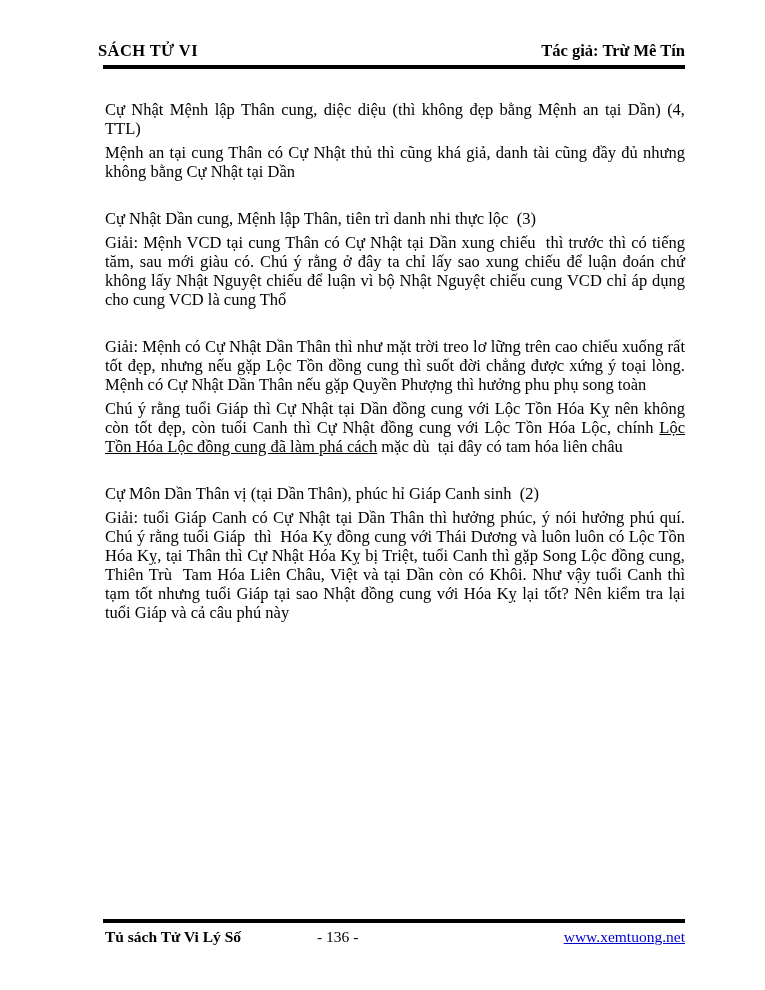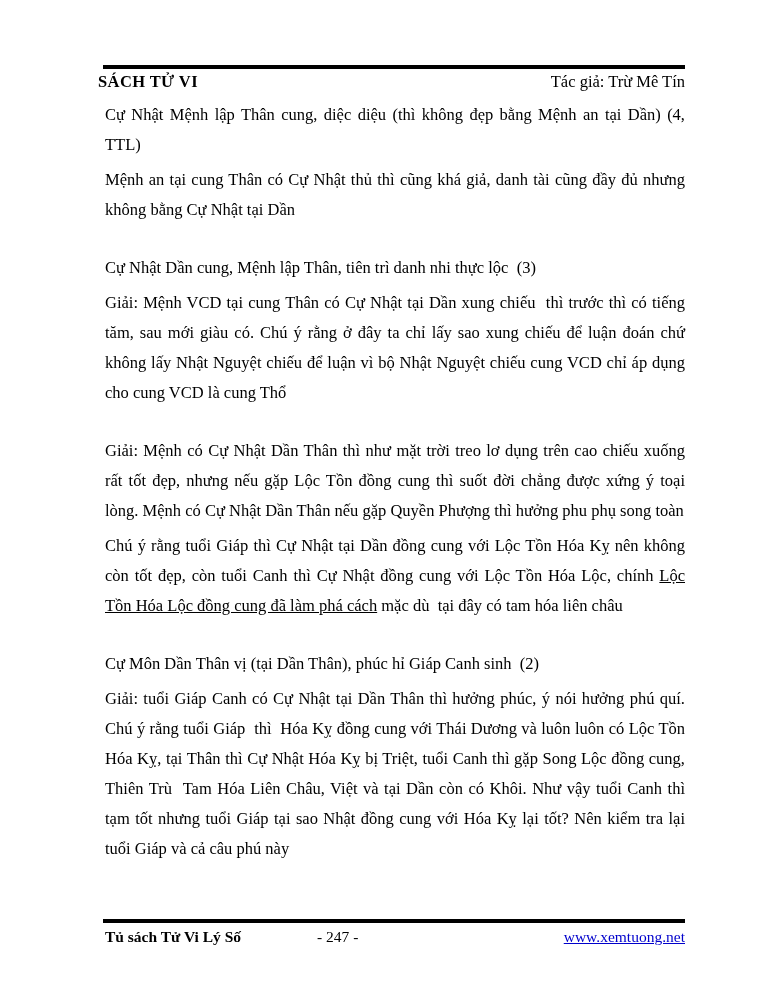--- a/index.html
+++ b/index.html
@@ -17,37 +17,37 @@
     top: 40px;
     left: 98px;
     right: 80px;
     display: flex;
     justify-content: space-between;
     align-items: baseline;
     font-size: 16.5px;
     line-height: 21px;
   }
   .header-left { font-weight: bold; letter-spacing: 0.4px; }
-  .header-right { font-weight: normal; margin-top: 31px; }
+  .header-right { font-weight: bold; }
   .rule {
     position: absolute;
     left: 103px;
     right: 80px;
     height: 4px;
     background: #000000;
   }
   .rule.top { top: 65px; }
   .rule.bottom { top: 919px; }
   .content {
     position: absolute;
     top: 100px;
     left: 105px;
     width: 580px;
     font-size: 16.5px;
-    line-height: 30px;
+    line-height: 19px;
   }
   .section { margin: 0 0 28px 0; }
   .section:last-child { margin-bottom: 0; }
   .para { margin: 0 0 5px 0; text-align: justify; }
   .para:last-child { margin-bottom: 0; }
   .u { text-decoration: underline; }
   .footer {
     position: absolute;
     top: 927px;
     left: 105px;
@@ -78,27 +78,27 @@
 <div class="content" id="content">
     <div class="section">
       <p class="para"><span>Cự Nhật Mệnh lập Thân cung, diệc diệu (thì không đẹp bằng Mệnh an tại Dần) (4, TTL)</span></p>
       <p class="para"><span>Mệnh an tại cung Thân có Cự Nhật thủ thì cũng khá giả, danh tài cũng đầy đủ nhưng không bằng Cự Nhật tại Dần</span></p>
     </div>
     <div class="section">
       <p class="para"><span>Cự Nhật Dần cung, Mệnh lập Thân, tiên trì danh nhi thực lộc&nbsp; (3)</span></p>
       <p class="para"><span>Giải: Mệnh VCD tại cung Thân có Cự Nhật tại Dần xung chiếu&nbsp; thì trước thì có tiếng tăm, sau mới giàu có. Chú ý rằng ở đây ta chỉ lấy sao xung chiếu để luận đoán chứ không lấy Nhật Nguyệt chiếu để luận vì bộ Nhật Nguyệt chiếu cung VCD chỉ áp dụng cho cung VCD là cung Thổ</span></p>
     </div>
     <div class="section">
-      <p class="para"><span>Giải: Mệnh có Cự Nhật Dần Thân thì như mặt trời treo lơ dụng trên cao chiếu xuống rất tốt đẹp, nhưng nếu gặp Lộc Tồn đồng cung thì suốt đời chẳng được xứng ý toại lòng. Mệnh có Cự Nhật Dần Thân nếu gặp Quyền Phượng thì hưởng phu phụ song toàn</span></p>
+      <p class="para"><span>Giải: Mệnh có Cự Nhật Dần Thân thì như mặt trời treo lơ lững trên cao chiếu xuống rất tốt đẹp, nhưng nếu gặp Lộc Tồn đồng cung thì suốt đời chẳng được xứng ý toại lòng. Mệnh có Cự Nhật Dần Thân nếu gặp Quyền Phượng thì hưởng phu phụ song toàn</span></p>
       <p class="para"><span>Chú ý rằng tuổi Giáp thì Cự Nhật tại Dần đồng cung với Lộc Tồn Hóa Kỵ nên không còn tốt đẹp, còn tuổi Canh thì Cự Nhật đồng cung với Lộc Tồn Hóa Lộc, chính </span><span class="u">Lộc Tồn Hóa Lộc đồng cung đã làm phá cách</span><span> mặc dù&nbsp; tại đây có tam hóa liên châu</span></p>
     </div>
     <div class="section">
       <p class="para"><span>Cự Môn Dần Thân vị (tại Dần Thân), phúc hỉ Giáp Canh sinh&nbsp; (2)</span></p>
       <p class="para"><span>Giải: tuổi Giáp Canh có Cự Nhật tại Dần Thân thì hưởng phúc, ý nói hưởng phú quí. Chú ý rằng tuổi Giáp&nbsp; thì&nbsp; Hóa Kỵ đồng cung với Thái Dương và luôn luôn có Lộc Tồn Hóa Kỵ, tại Thân thì Cự Nhật Hóa Kỵ bị Triệt, tuổi Canh thì gặp Song Lộc đồng cung, Thiên Trù&nbsp; Tam Hóa Liên Châu, Việt và tại Dần còn có Khôi. Như vậy tuổi Canh thì tạm tốt nhưng tuổi Giáp tại sao Nhật đồng cung với Hóa Kỵ lại tốt? Nên kiểm tra lại tuổi Giáp và cả câu phú này</span></p>
     </div>
   </div>
 
 <div class="rule bottom"></div>
 <div class="footer">
   <span class="footer-left">Tủ sách Tử Vi Lý Số</span>
-  <span class="footer-page">- 247 -</span>
+  <span class="footer-page">- 136 -</span>
   <a class="footer-link" style="color: rgb(0, 0, 204);">www.xemtuong.net</a>
 </div>
 
 </body></html>

